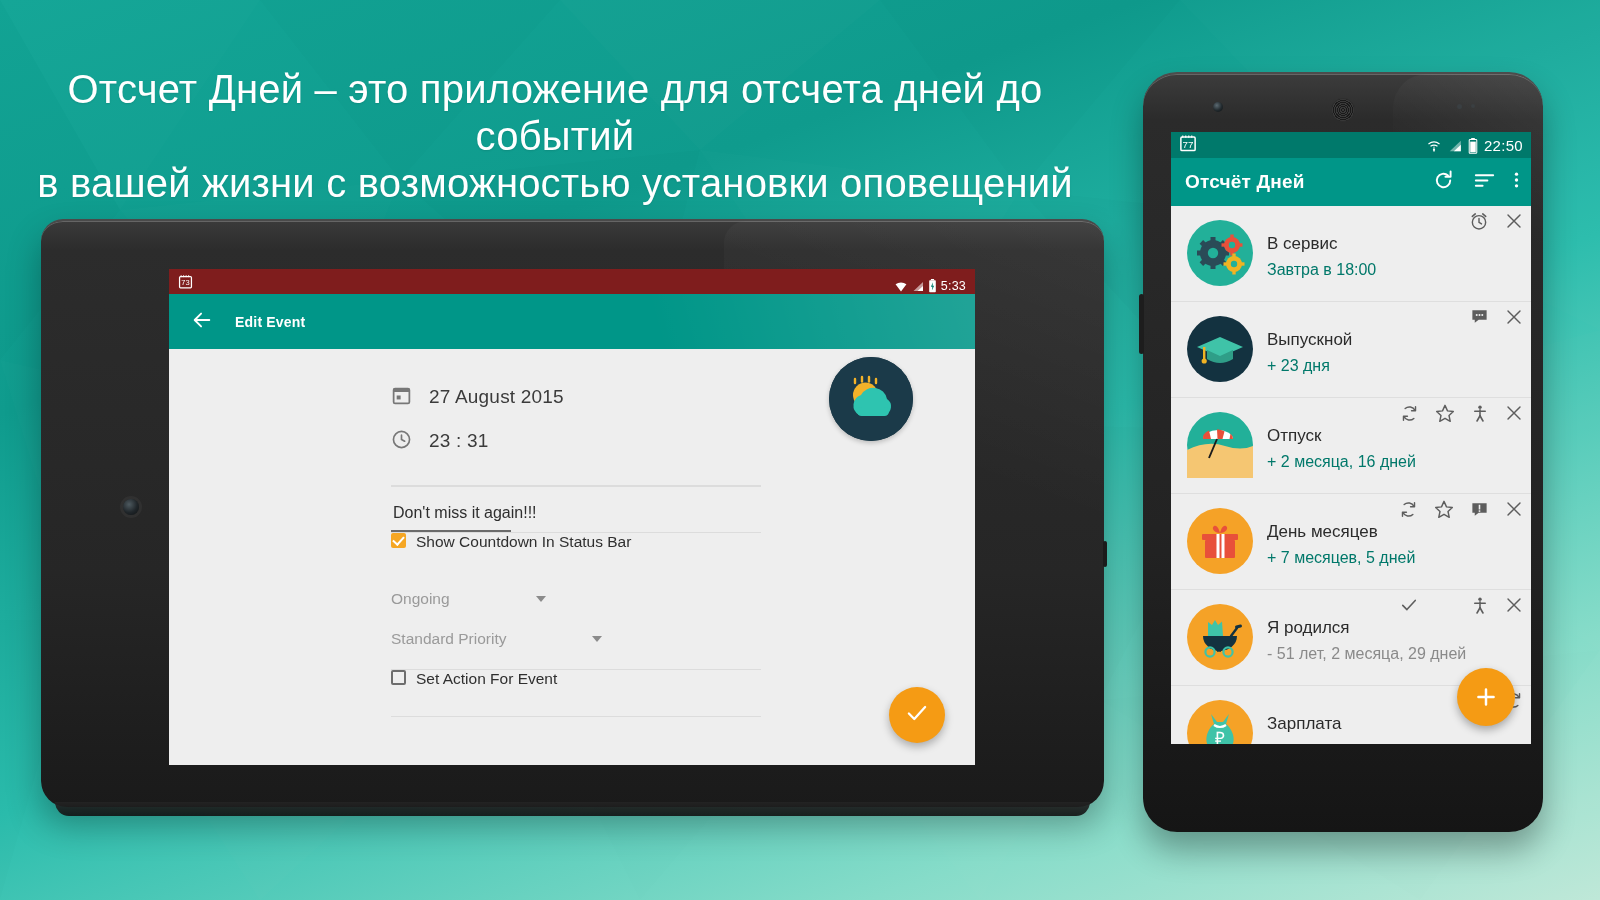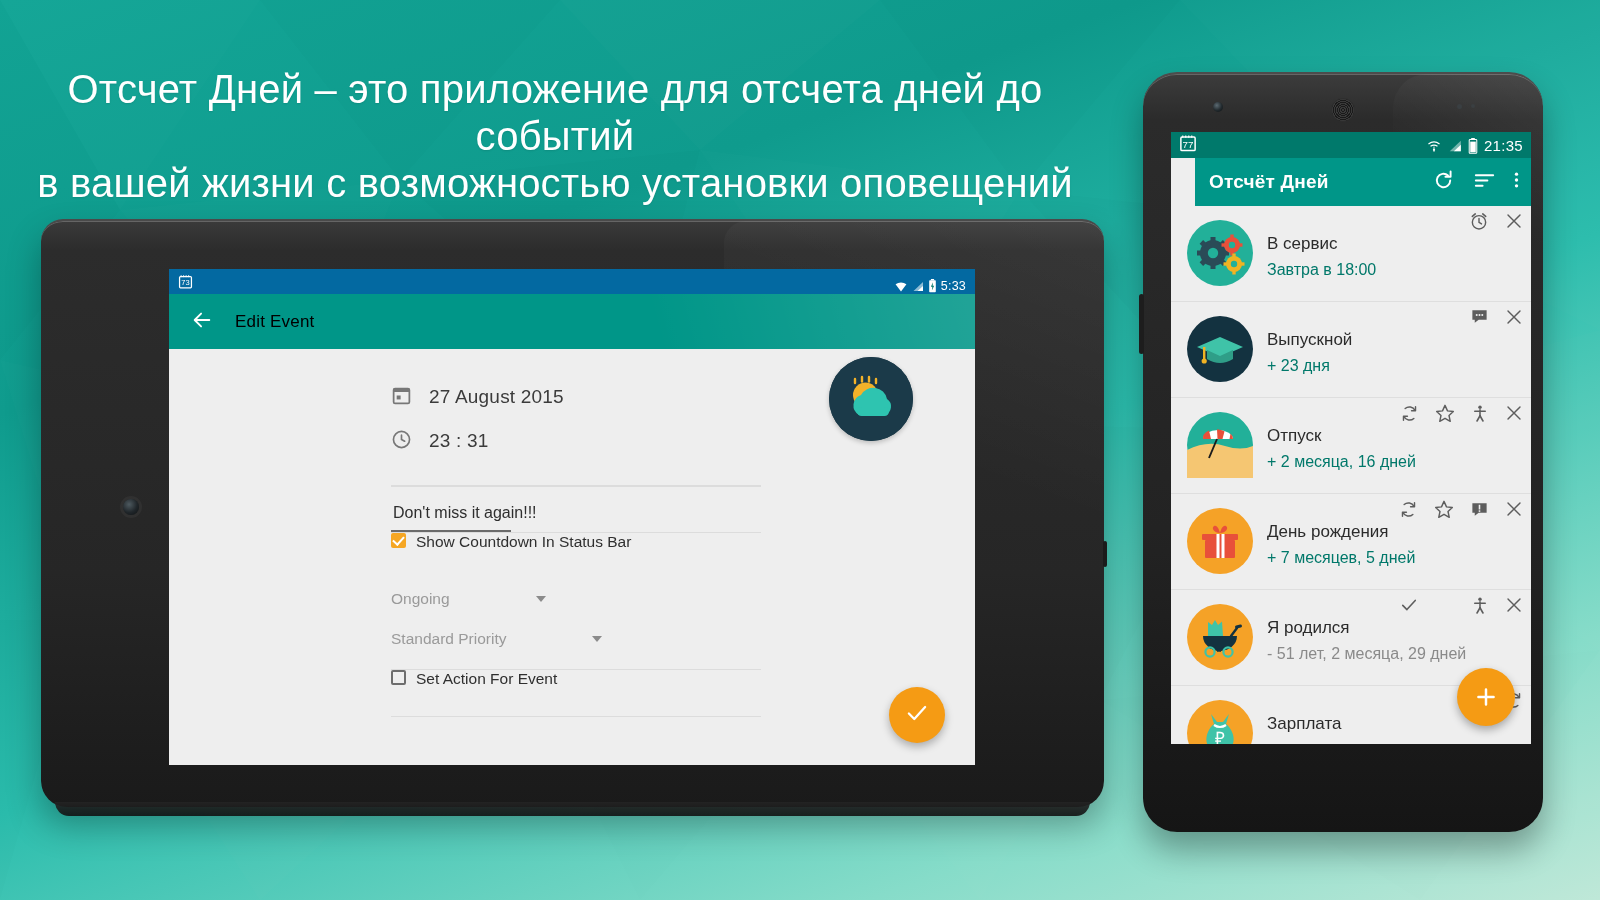--- a/index.html
+++ b/index.html
@@ -53,37 +53,37 @@
   #tablet-side-btn{
     position:absolute; right:-3px; top:320px; width:4px; height:26px; background:#1b1b1b; border-radius:2px;
   }
   #tablet-screen {
     position:absolute; left:128px; top:48px; width:806px; height:496px;
     background:#eeeeee; overflow:hidden;
   }
 
   
   .t-status {
-    height: 25px; background: #0369a1; position: relative; color:#fff;
+    height: 25px; background: #7f1d1d; position: relative; color:#fff;
     display:flex; align-items:center; padding: 0 9px;
   }
   .t-status .cal { width:15px; height:15px; }
   .t-status .right { margin-left:auto; display:flex; align-items:center; gap:4px;margin-top:8px; }
   .t-status .clk { font-size: 12.5px; letter-spacing:.2px; }
 
   .t-appbar {
     height: 55px; background:#009688; position:relative;
     display:flex; align-items:center; padding-left:22px; gap:22px;
   }
   .t-appbar .shine{
     position:absolute; right:0; top:0; bottom:0; width:64%;
     background: linear-gradient(255deg, rgba(255,255,255,.13), rgba(255,255,255,0) 62%);
     pointer-events:none;
   }
-  .t-title { color:#000000; font-size:17px; font-weight:400; letter-spacing:.2px; }
+  .t-title { color:#ffffff; font-size:14px; font-weight:700; letter-spacing:.2px; }
 
   .t-body { padding: 26px 0 16px 0; position:relative; height: calc(100% - 80px); background:#eeeeee; }
   .t-form { width: 370px; margin-left: 222px; }
   .t-row { display:flex; align-items:center; gap:17px; height:44px; }
   .t-row .txt { font-size:19px; color:#3b3b3b; letter-spacing:.2px; }
   .t-avatar {
     position:absolute; left:660px; top:8px; width:84px; height:84px; border-radius:50%;
     background:#1b3a49; box-shadow: 0 2px 5px rgba(0,0,0,.22);
   }
   .t-div { height:1px; background:#dcdcdc; width:370px; margin-left:222px; }
@@ -132,21 +132,21 @@
   #phone-sensors i:nth-child(1){left:0;} #phone-sensors i:nth-child(2){left:14px; width:4px;height:4px;}
   #phone-vol{ position:absolute; left:-4px; top:220px; width:5px; height:60px; background:#1d1d1d; border-radius:3px;}
   #phone-screen{
     position:absolute; left:28px; top:58px; width:360px; height:612px;
     background:#eeeeee; overflow:hidden;
   }
 
   .p-status{ height:26px; background:#00796b; display:flex; align-items:center; padding:0 8px; color:#fff;}
   .p-status .right{ margin-left:auto; display:flex; align-items:center; gap:6px;}
   .p-status .clk{ font-size:15px; letter-spacing:.3px;}
-  .p-appbar{ height:48px; background:#009688; display:flex; align-items:center; padding:0 12px 0 14px; gap:0;margin-left:24px;}
+  .p-appbar{ height:48px; background:#009688; display:flex; align-items:center; padding:0 12px 0 14px; gap:0;}
   .p-appbar .ttl{ color:#fff; font-size:19px; font-weight:700; letter-spacing:.2px;}
   .p-appbar .acts{ margin-left:auto; display:flex; align-items:center; gap:18px;}
 
   .p-list{ background:#eeeeee; }
   .p-item{ position:relative; height:96px; border-bottom:1px solid #dedede; background:#eeeeee; }
   .p-item .ico{ position:absolute; left:16px; top:14px; width:66px; height:66px; border-radius:50%; }
   .p-item .name{ position:absolute; left:96px; top:28px; font-size:17px; color:#2b2b2b; }
   .p-item .sub{ position:absolute; left:96px; top:55px; font-size:16px; color:#00786a;}
   .p-item .sub.grey{ color:#8a8a8a;}
   .p-item .acts{ position:absolute; right:8px; top:5px; display:flex; align-items:center; gap:16px;}
@@ -373,21 +373,21 @@
               <path d="M22 10 L22 21 L10 21 Z" fill="#fff"></path>
             </svg>
         </span>
         <span>
           <svg class="ic" width="10" height="16" viewBox="0 0 12 22">
             <rect x="3.5" y="0" width="5" height="2" fill="#fff"></rect>
             <rect x="0.8" y="2" width="10.4" height="19" rx="1.2" fill="none" stroke="#fff" stroke-width="1.4"></rect>
             <rect x="2.2" y="5" width="7.6" height="14.6" fill="#fff"></rect>
           </svg>
         </span>
-        <span class="clk">21:35</span>
+        <span class="clk">22:50</span>
       </span>
     </div>
 
     <div class="p-appbar">
       <span class="ttl">Отсчёт Дней</span>
       <span class="acts">
         <span>
           <svg width="23" height="23" viewBox="0 0 24 24">
             <path d="M19 12 a7 7 0 1 1 -2.3 -5.2" fill="none" stroke="#fff" stroke-width="2" stroke-linecap="round"></path>
             <path d="M19.4 2.6 L19.4 8 L14 8" fill="none" stroke="#fff" stroke-width="2" stroke-linecap="round" stroke-linejoin="round"></path>
@@ -543,21 +543,21 @@
         <span class="ico">
           <svg width="66" height="66" viewBox="0 0 66 66">
             <circle cx="33" cy="33" r="33" fill="#f5a227"></circle>
             <rect x="15" y="26" width="36" height="6" rx="1" fill="#e8503a"></rect>
             <rect x="18" y="32" width="30" height="18" rx="1" fill="#e8503a"></rect>
             <rect x="29.5" y="26" width="3" height="24" fill="#ffffff"></rect>
             <rect x="34.5" y="26" width="3" height="24" fill="#ffffff"></rect>
             <path d="M33 25 C27 25 24 20 27 18 C30 16.5 32 21 33 25 C34 21 36 16.5 39 18 C42 20 39 25 33 25 Z" fill="#e8503a"></path>
           </svg>
         </span>
-        <span class="name">День рождения</span>
+        <span class="name">День месяцев</span>
         <span class="sub">+ 7 месяцев, 5 дней</span>
         <span class="acts">
           <span>
             <svg width="19" height="19" viewBox="0 0 24 24">
               <path d="M19 8 a8 8 0 0 0 -12.5 -2.2" fill="none" stroke="#5d5d5d" stroke-width="1.8" stroke-linecap="round"></path>
               <path d="M5 16 a8 8 0 0 0 12.5 2.2" fill="none" stroke="#5d5d5d" stroke-width="1.8" stroke-linecap="round"></path>
               <path d="M19.6 3.4 L19.6 8.6 L14.6 8.6" fill="none" stroke="#5d5d5d" stroke-width="1.8" stroke-linecap="round" stroke-linejoin="round"></path>
               <path d="M4.4 20.6 L4.4 15.4 L9.4 15.4" fill="none" stroke="#5d5d5d" stroke-width="1.8" stroke-linecap="round" stroke-linejoin="round"></path>
             </svg>
           </span>

